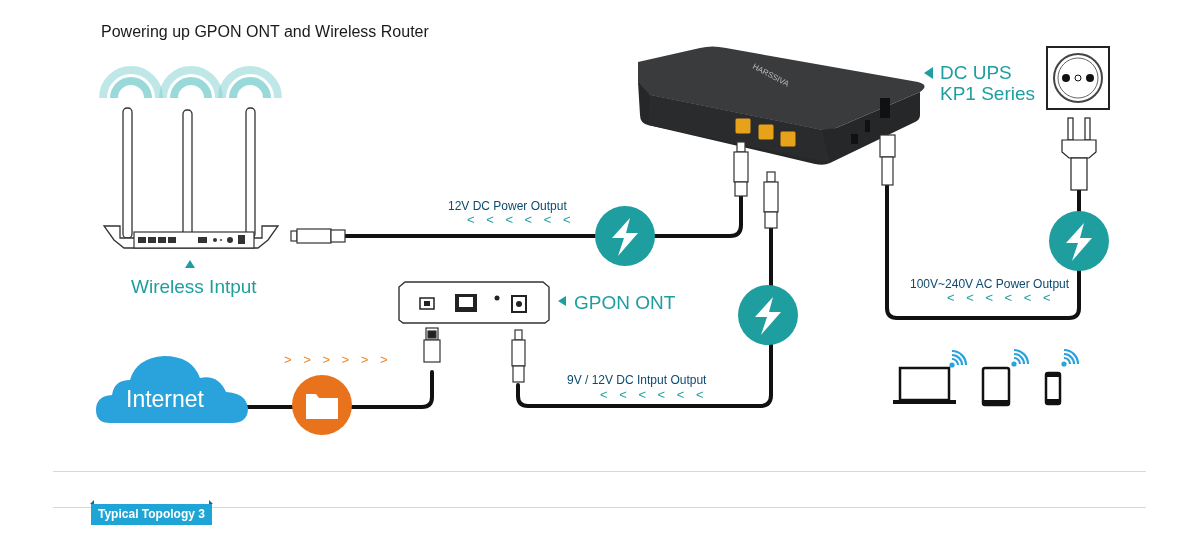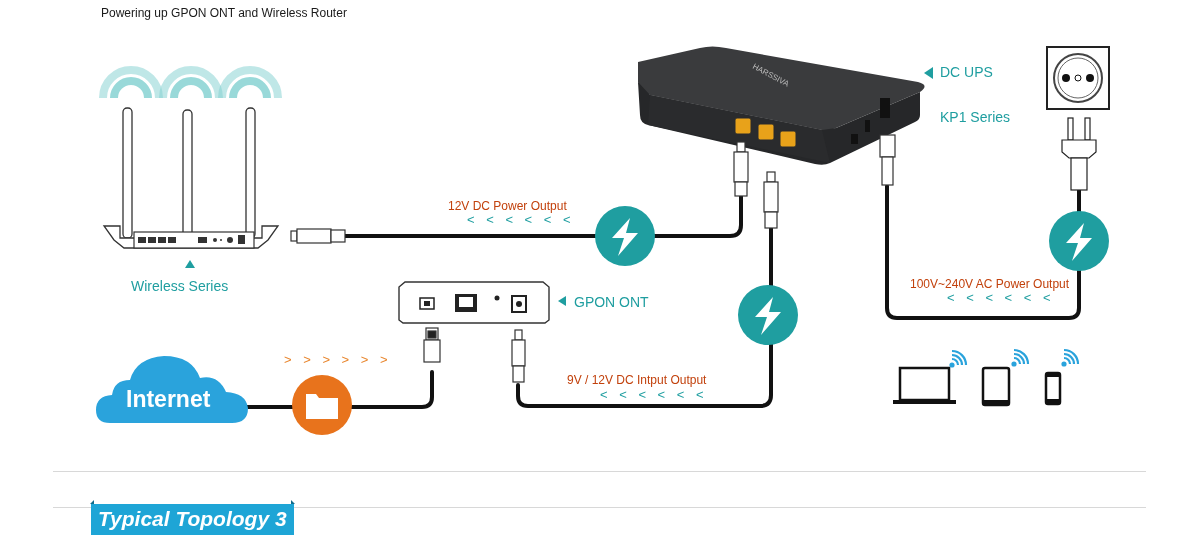--- a/index.html
+++ b/index.html
@@ -1,25 +1,25 @@
 <!DOCTYPE html>
 <html><head>
 <meta charset="utf-8">
 <style>
   html, body { margin:0; padding:0; background:#ffffff; }
   body { width:1200px; height:558px; position:relative; overflow:hidden; font-family:"Liberation Sans", sans-serif; }
   .abs { position:absolute; }
-  .title { left:101px; top:6px; font-size:12px; color:#1a1a1a; }
-  .teal-label { color:#1f9ea0; font-size:14px; line-height:21px; }
-  .cable-label { font-size:12px; color:#c2410c; }
+  .title { left:101px; top:23px; font-size:16px; color:#1a1a1a; }
+  .teal-label { color:#1f9ea0; font-size:19px; line-height:21px; }
+  .cable-label { font-size:12px; color:#0c4a6e; }
   .chev { font-size:13px; color:#1f9ea0; letter-spacing:4px; }
   .chev-orange { font-size:13px; color:#e8852c; letter-spacing:4px; }
   svg.diagram { position:absolute; left:0; top:0; }
   .divider { position:absolute; height:1px; background:#d8d8d8; }
-  .topo-tab { position:absolute; left:91px; top:504px; background:#1ea5d6; color:#fff; font-weight:bold; font-size:21px; padding:3px 7px 4px 7px;font-style:italic; }
+  .topo-tab { position:absolute; left:91px; top:504px; background:#1ea5d6; color:#fff; font-weight:bold; font-size:12px; padding:3px 7px 4px 7px; }
   .topo-tab:before, .topo-tab:after { content:""; position:absolute; top:-4px; width:0; height:0; border-bottom:4px solid #116b8c; }
   .topo-tab:before { left:-1px; border-left:4px solid transparent; }
   .topo-tab:after { right:-1px; border-right:4px solid transparent; }
 </style>
 </head>
 <body>
 
 <div class="abs title">Powering up GPON ONT and Wireless Router</div>
 
 <svg class="diagram" width="1200" height="558" viewBox="0 0 1200 558">
@@ -194,32 +194,32 @@
     </g>
     <g fill="none" stroke="#2aa3dc" stroke-width="2.2">
       <circle cx="1064" cy="364" r="1.5" fill="#2aa3dc"></circle>
       <path d="M1064 358 A6 6 0 0 1 1070 364"></path>
         <path d="M1064 354 A10 10 0 0 1 1074 364"></path>
         <path d="M1064 350 A14 14 0 0 1 1078 364"></path>
     </g>
   </g>
 </svg>
 
-<div class="abs teal-label" style="left:131px; top:276px;">Wireless Series</div>
+<div class="abs teal-label" style="left:131px; top:276px;">Wireless Intput</div>
 <div class="abs teal-label" style="left:574px; top:292px;">GPON ONT</div>
 
 <div class="abs" style="left:924px; top:62px;">
   <div style="position:relative;">
     <span class="abs" style="left:0; top:5px; width:0; height:0; border-top:6px solid transparent; border-bottom:6px solid transparent; border-right:9px solid #1f9ea0;"></span>
     <div class="teal-label" style="margin-left:16px;">DC UPS</div>
-    <div class="teal-label" style="margin-left:16px;margin-top:24px;">KP1 Series</div>
+    <div class="teal-label" style="margin-left:16px;">KP1 Series</div>
   </div>
 </div>
 
-<div class="abs" style="left:126px; top:386px; color:#fff; font-weight:bold; font-size:23px;">Internet</div>
+<div class="abs" style="left:126px; top:386px; color:#fff; font-weight:normal; font-size:23px;">Internet</div>
 
 <div class="abs cable-label" style="left:448px; top:199px;">12V DC Power Output</div>
 <div class="abs chev" style="left:467px; top:212px;">&lt; &lt; &lt; &lt; &lt; &lt;</div>
 
 <div class="abs cable-label" style="left:567px; top:373px;">9V / 12V DC Intput Output</div>
 <div class="abs chev" style="left:600px; top:387px;">&lt; &lt; &lt; &lt; &lt; &lt;</div>
 
 <div class="abs cable-label" style="left:910px; top:277px;">100V~240V AC Power Output</div>
 <div class="abs chev" style="left:947px; top:290px;">&lt; &lt; &lt; &lt; &lt; &lt;</div>
 

